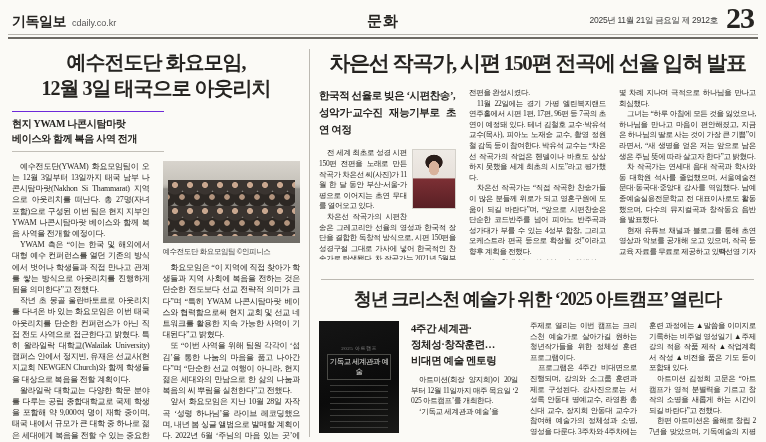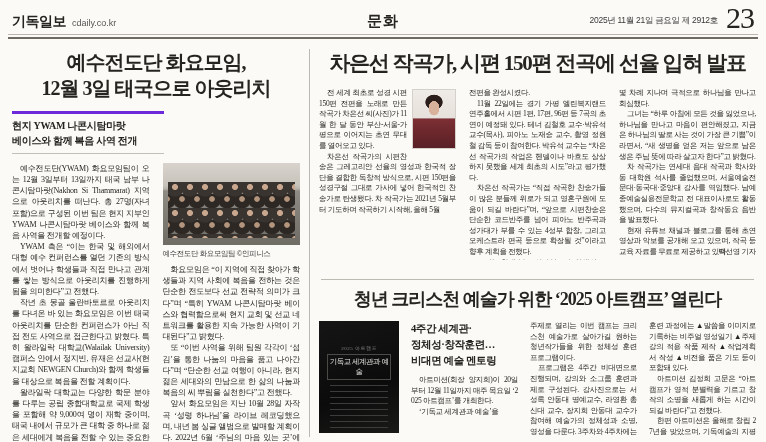--- a/index.html
+++ b/index.html
@@ -14,38 +14,38 @@
   
   .header{position:relative;display:flex;align-items:flex-end;justify-content:space-between;
     padding:5px 12px 3px 12px;height:26px;box-sizing:content-box;}
   .masthead-wrap{display:flex;align-items:baseline;gap:6px;}
   .masthead{font-size:14px;font-weight:bold;letter-spacing:-0.5px;font-family:"Liberation Sans","DejaVu Sans",sans-serif;}
   .site-url{font-size:9px;color:#555;font-family:"Liberation Sans",sans-serif;}
   .section-title{position:absolute;left:50%;transform:translateX(-50%);bottom:3px;
     font-size:15px;font-weight:bold;letter-spacing:1px;}
   .head-right{display:flex;align-items:flex-end;gap:8px;}
   .date-line{font-size:8.5px;color:#3a3a3a;padding-bottom:4px;font-family:"Liberation Sans",sans-serif;letter-spacing:-0.3px;}
-  .page-number{font-size:30px;line-height:26px;font-weight:normal;letter-spacing:-1px;}
+  .page-number{font-size:30px;line-height:26px;font-weight:bold;letter-spacing:-1px;}
   .rule-thin{height:1px;background:#b8b5ae;margin:0 8px;}
   .rule-thick{height:2px;background:#6d6a64;margin:2px 8px 0 8px;}
 
   
   .content{display:flex;box-sizing:border-box;height:404px;padding:8px 10px 0 12px;}
   .v-divider{width:1px;background:#bcb9b2;margin:2px 9px 6px 9px;}
   .h-divider{height:1px;background:#bcb9b2;margin:6px 2px 4px 2px;}
 
   p{margin:0;text-indent:8px;}
   p.noindent{text-indent:0;}
   .body-text{text-align:justify;letter-spacing:-0.2px;word-break:break-all;}
 
   
   .article-left{width:288px;flex:none;display:flex;flex-direction:column;overflow:hidden;}
   .left-title{font-size:20px;font-weight:bold;text-align:center;line-height:1.32;
     letter-spacing:-1px;margin-top:2px;}
-  .left-sub{width:152px;margin-top:9px;border-top:3px solid #6d28d9;border-bottom:1px solid #c2bfb8;
+  .left-sub{width:152px;margin-top:9px;border-top:1px solid #6d28d9;border-bottom:1px solid #c2bfb8;
     padding:4px 0;font-weight:bold;font-size:10px;line-height:1.55;white-space:pre-line;letter-spacing:-0.3px;}
   .left-body{display:flex;gap:13px;margin-top:9px;flex:1;overflow:hidden;}
   .lcol{width:138px;font-size:8px;line-height:11.2px;}
   .photo-group{position:relative;height:82px;background:
      linear-gradient(180deg,#d8d4cd 0%,#c6c2ba 28%,#b2aea6 32%,#8e8b85 34%,#6f6c66 100%);}
   .photo-group .heads{position:absolute;left:4%;right:4%;top:24%;bottom:8%;
     background-image:
       radial-gradient(circle at 7px 5px,#c9a78f 2.6px,#3a3430 3.4px,#3a3430 9px,transparent 10px),
       radial-gradient(circle at 7px 5px,#b3947d 2.4px,#2d2824 3.2px,#2d2824 9px,transparent 10px);
     background-size:15px 26px,15px 26px;background-position:0 0,7px 12px;}
@@ -133,20 +133,22 @@
     </div>
 
     <div class="v-divider"></div>
 
     <div class="right-region">
 
       <div class="main-article">
         <div class="main-title">차은선 작곡가, 시편 150편 전곡에 선율 입혀 발표</div>
         <div class="main-cols">
           <div class="mcol body-text">
+            <div class="main-sub" style="white-space:pre-line">한국적 선율로 빚은 ‘시편찬송’,
+성악가·교수진 재능기부로 초연 여정</div>
             <div class="photo-portrait"></div>
             <p>전 세계 최초로 성경 시편 150편 전편을 노래로 만든 작곡가 차은선 씨(사진)가 11월 한 달 동안 부산-서울-가평으로 이어지는 초연 무대를 열어오고 있다.</p>
             <p>차은선 작곡가의 시편찬송은 그레고리안 선율의 영성과 한국적 장단을 결합한 독창적 방식으로, 시편 150편을 성경구절 그대로 가사에 넣어 한국적인 찬송가로 탄생됐다. 차 작곡가는 2021년 5월부터 기도하며 작곡하기 시작해, 올해 5월</p>
           </div>
           <div class="mcol body-text">
             <p class="noindent">전편을 완성시켰다.</p>
             <p>11월 22일에는 경기 가평 엘린복지랜드 연주홀에서 시편 1편, 17편, 96편 등 7곡의 초연이 예정돼 있다. 테너 김철호 교수·박유석 교수(목사), 피아노 노재승 교수, 촬영 정원철 감독 등이 참여한다. 박유석 교수는 “차은선 작곡가의 작업은 헨델이나 바흐도 상상하지 못했을 세계 최초의 시도”라고 평가했다.</p>
             <p>차은선 작곡가는 “직접 작곡한 찬송가들이 많은 분들께 위로가 되고 영혼구원에 도움이 되길 바란다”며, “앞으로 시편찬송은 단순한 코드반주를 넘어 피아노 반주곡과 성가대가 부를 수 있는 4성부 합창, 그리고 오케스트라 편곡 등으로 확장될 것”이라고 향후 계획을 전했다.</p>
             <p>그녀는 한때 불교 신자였으나, 인생의 고비를</p>
           </div>

